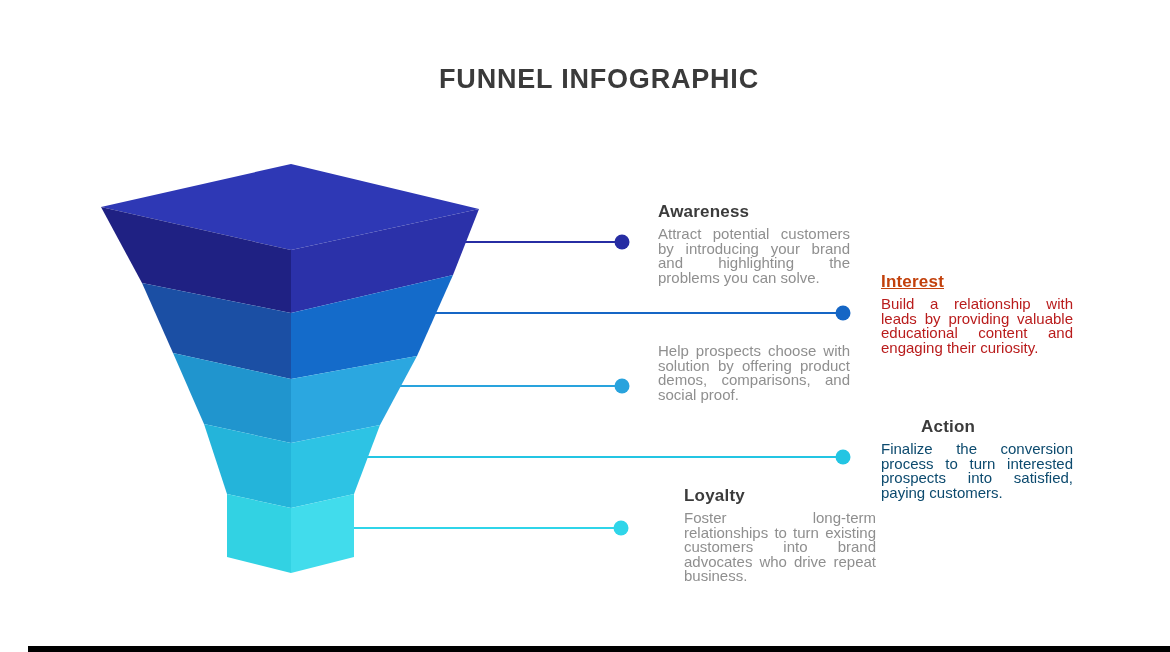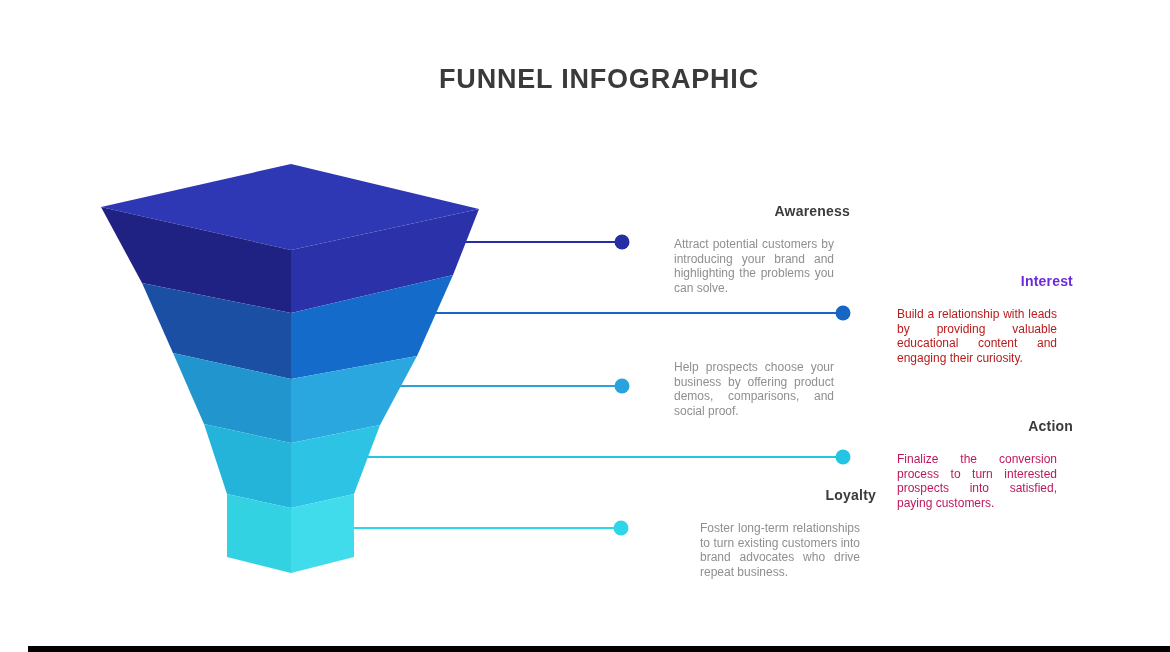--- a/index.html
+++ b/index.html
@@ -27,30 +27,29 @@
     left: 0; top: 0;
     width: 1170px;
     height: 652px;
   }
   .stage-block {
     position: absolute;
     width: 192px;
   }
   .stage-block h3 {
     margin: 0 0 6px 0;
-    font-size: 14px;
+    font-size: 17px;
     line-height: 19px;
     font-weight: bold;
     color: #3b3b3b;
     letter-spacing: 0.2px;
-    text-align: right;
   }
   .stage-block p {
-    margin: 16px;
-    font-size: 12px;
+    margin: 0;
+    font-size: 15px;
     line-height: 14.6px;
     color: #8f8f8f;
     text-align: justify;
   }
   .footer-bar {
     position: absolute;
     left: 28px;
     top: 646px;
     width: 1142px;
     height: 6px;
@@ -95,31 +94,31 @@
     <polygon points="227,494 291,508 291,573 227,557" fill="#32d2e3"></polygon>
     <polygon points="291,508 354,494 354,557 291,573" fill="#41dcec"></polygon>
   </svg>
 
   <div class="stage-block" style="left:658px; top:202px;">
     <h3 style="color: rgb(59, 59, 59);">Awareness</h3>
     <p style="color: rgb(143, 143, 143);">Attract potential customers by introducing your brand and highlighting the problems you can solve.</p>
   </div>
 
   <div class="stage-block" style="left:881px; top:272px;">
-    <h3 style="color: #6d28d9;">Interest</h3>
+    <h3 style="color: #c2410c; text-decoration: underline;">Interest</h3>
     <p style="color: #b91c1c;">Build a relationship with leads by providing valuable educational content and engaging their curiosity.</p>
   </div>
 
   <div class="stage-block" style="left:658px; top:344px;">
-    <p style="color: rgb(143, 143, 143);">Help prospects choose your business by offering product demos, comparisons, and social proof.</p>
+    <p style="color: rgb(143, 143, 143);">Help prospects choose with solution by offering product demos, comparisons, and social proof.</p>
   </div>
 
   <div class="stage-block" style="left:881px; top:417px;">
     <h3 style="color: rgb(59, 59, 59); margin-left: 40px;">Action</h3>
-    <p style="color: #be185d;">Finalize the conversion process to turn interested prospects into satisfied, paying customers.</p>
+    <p style="color: #0c4a6e;">Finalize the conversion process to turn interested prospects into satisfied, paying customers.</p>
   </div>
 
   <div class="stage-block" style="left:684px; top:486px;">
     <h3 style="color: rgb(59, 59, 59);">Loyalty</h3>
     <p style="color: rgb(143, 143, 143);">Foster long-term relationships to turn existing customers into brand advocates who drive repeat business.</p>
   </div>
 
   <div class="footer-bar" style="background-color: rgb(0, 0, 0);"></div>
 </div>
 

